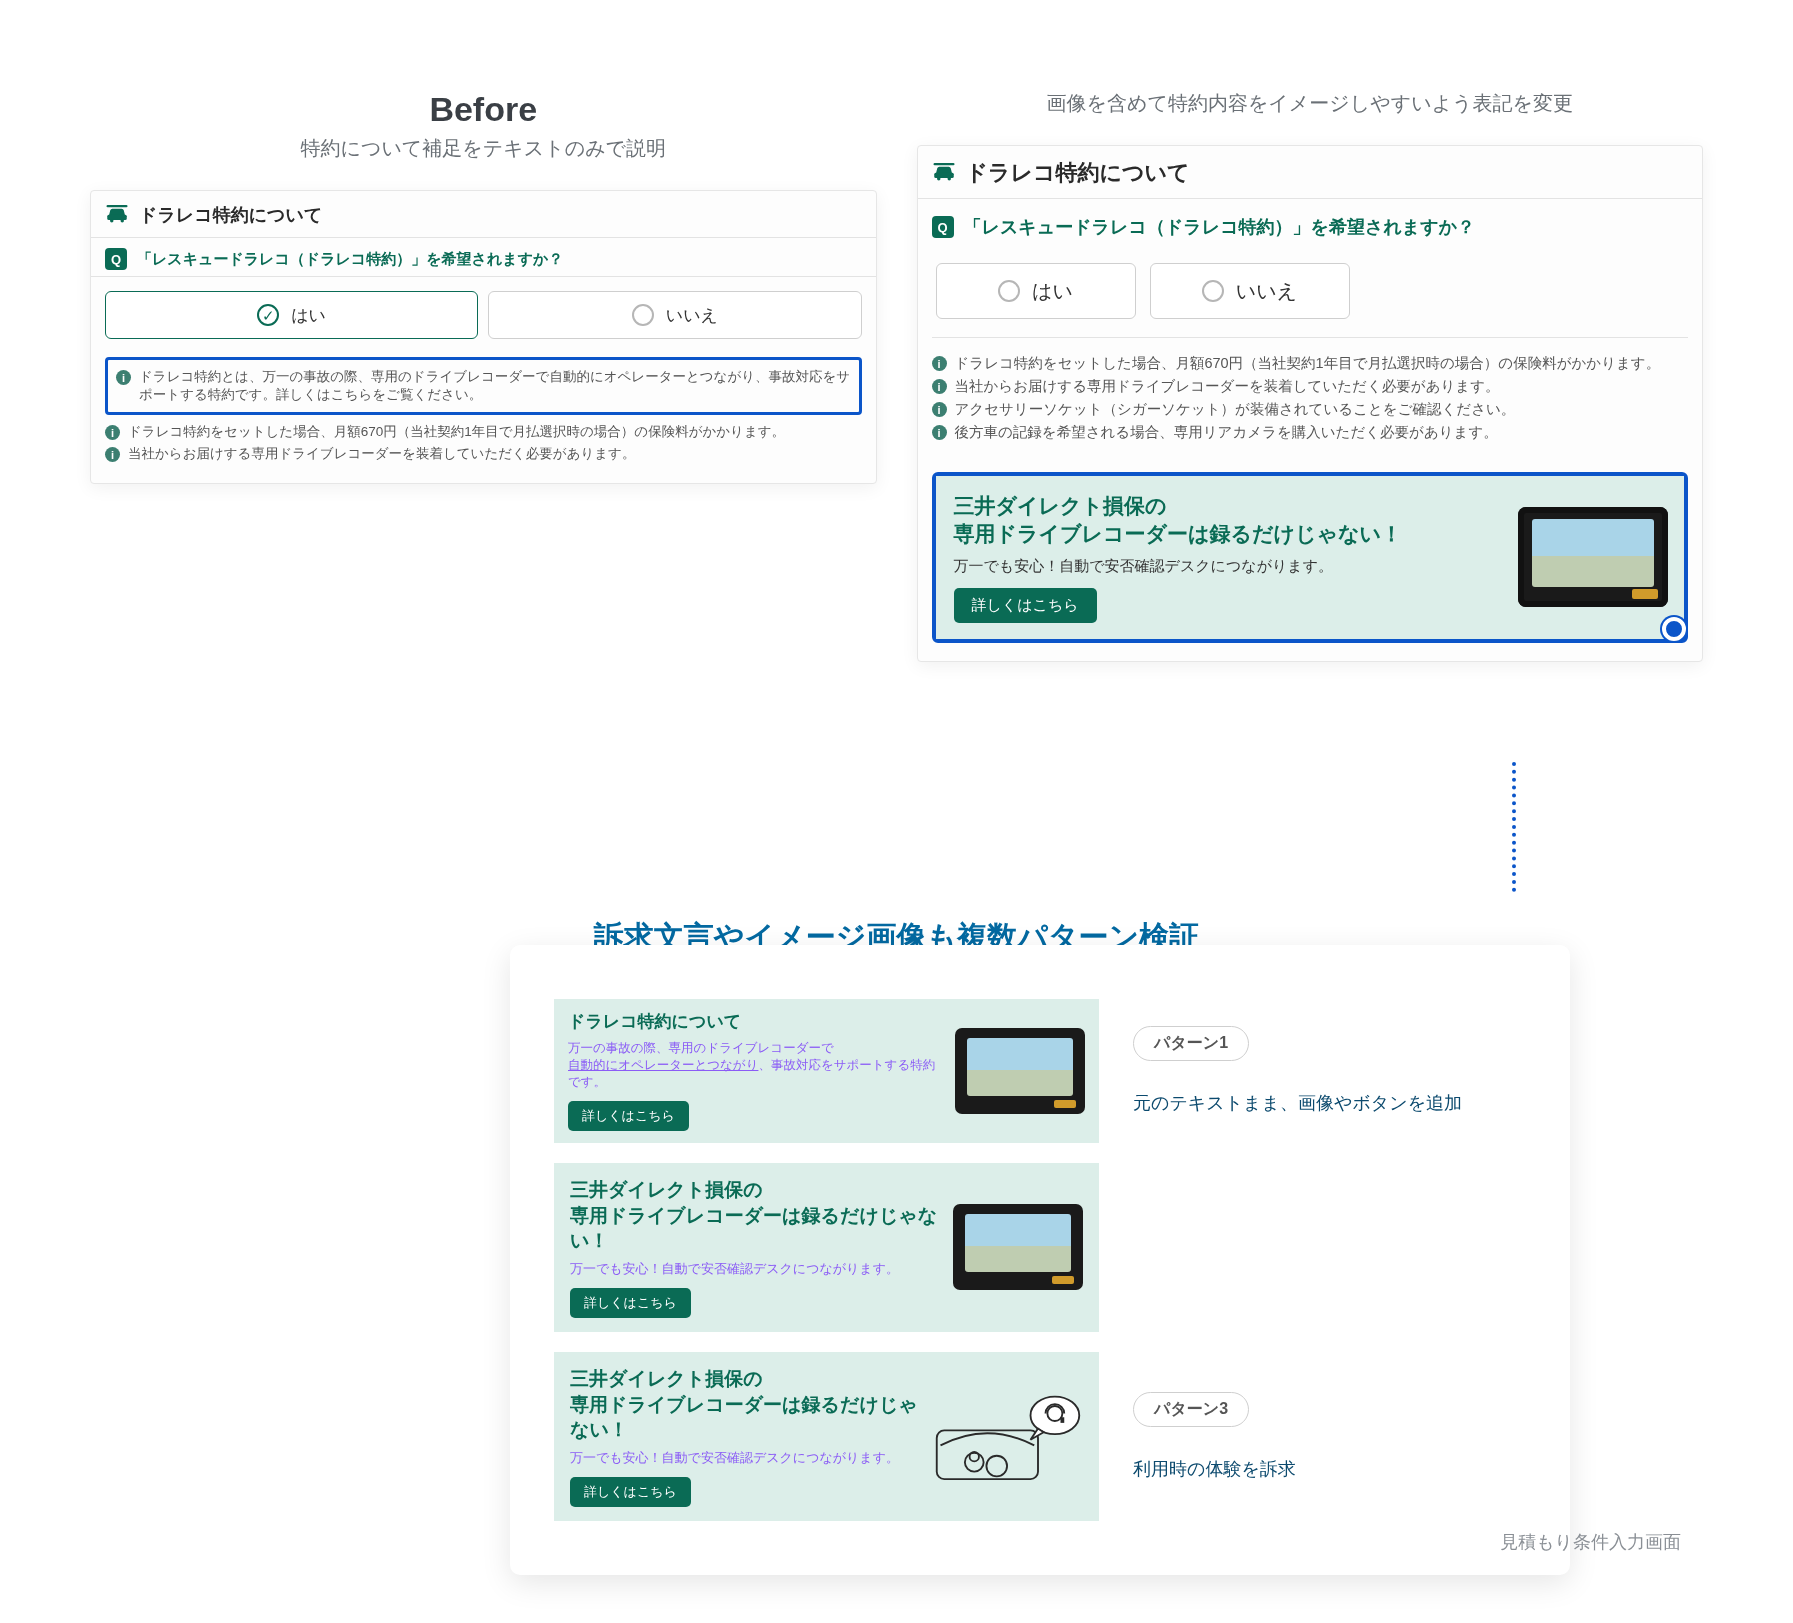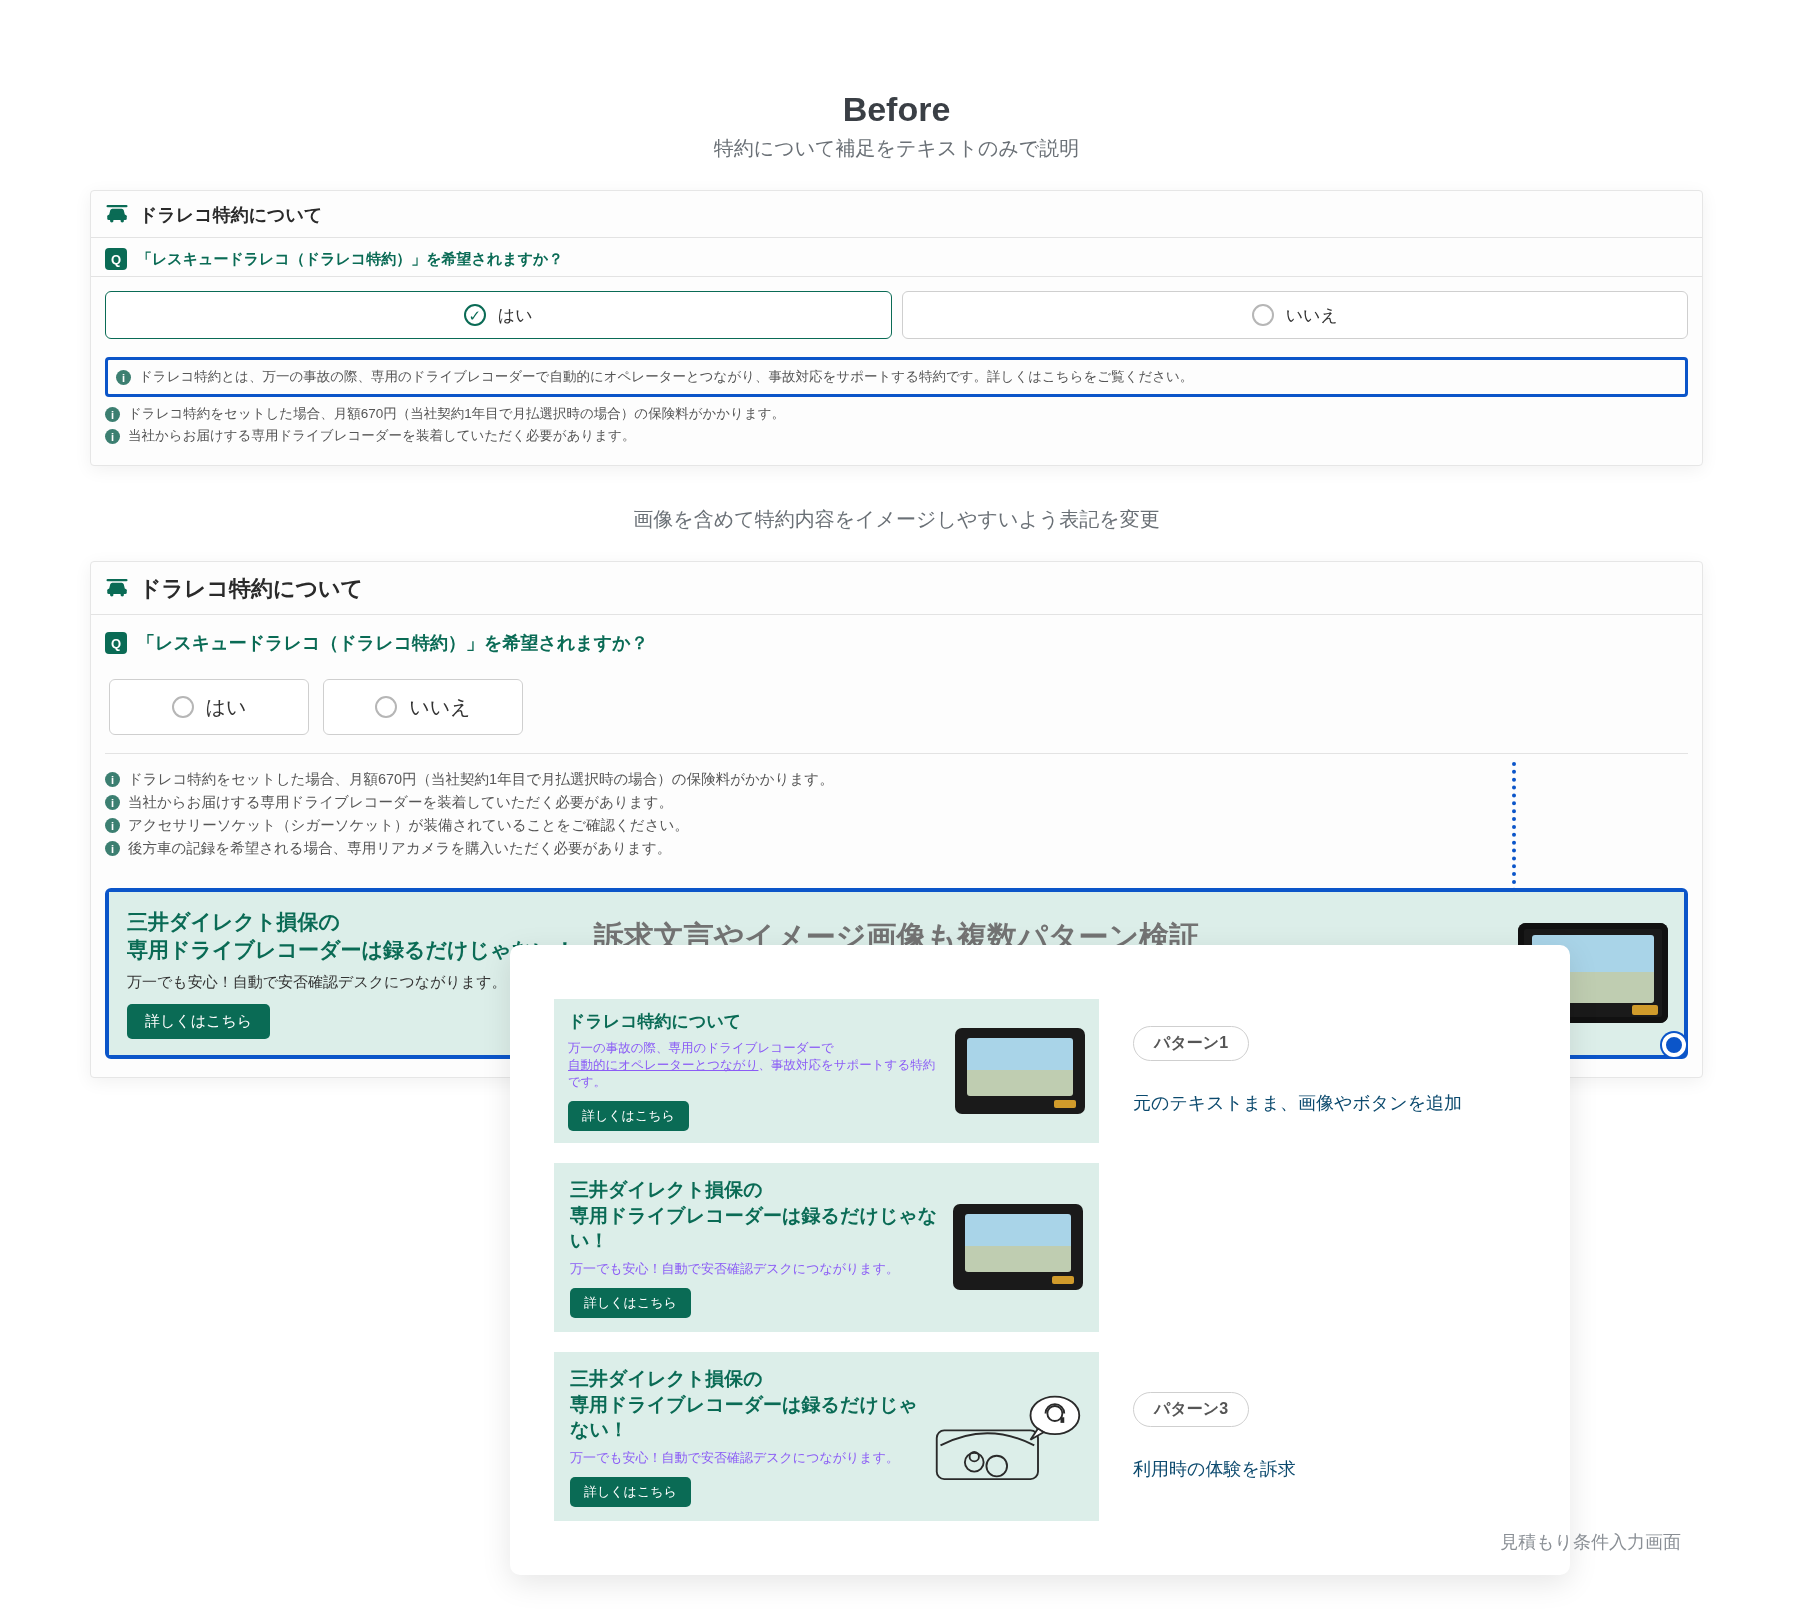--- a/index.html
+++ b/index.html
@@ -9,21 +9,20 @@
     background: #fff;
     color: #333;
     width: 1793px;
     height: 1623px;
     position: relative;
   }
   .cols {
     display: flex;
     gap: 40px;
     padding: 90px 90px 0 90px;
-    flex-direction: column;
   }
   .col { flex: 1 1 0; }
   .col-title { text-align:center; font-size: 34px; font-weight:700; color:#3a3f45; margin:0 0 6px;}
   .col-sub   { text-align:center; font-size: 20px; color:#6a7076; margin:0 0 28px;}
   .panel {
     background:#fdfdfd; border:1px solid #e6e6e6; border-radius:4px;
     box-shadow:0 4px 18px rgba(0,0,0,.06); padding:0; overflow:hidden;
   }
   .panel-header { display:flex; align-items:center; gap:10px; padding:12px 14px 10px; border-bottom:1px solid #e3e3e3; }
   .car-icon { width:24px; height:20px; }
@@ -94,21 +93,21 @@
 
   
   .connector{
     position:absolute; top:762px; left:1512px; width:0; height:130px;
     border-right:4px dotted #0b55c9;
   }
 
   
   .lower-title{
     position:absolute; top:892px; left:0; right:0; text-align:center;
-    font-size:30px; font-weight:700; color:#737373;
+    font-size:30px; font-weight:700; color:#0369a1;
   }
   .lower-panel{
     position:absolute; top:945px; left:510px; width:1060px; background:#fff;
     border-radius:10px; box-shadow:0 8px 30px rgba(0,0,0,.10); padding:34px 44px;
   }
   .pat-row{ display:flex; align-items:center; gap:34px; margin:20px 0; }
   .pat-banner{
     flex:0 0 545px; background:#dceee9; padding:14px 16px; display:flex; gap:14px; align-items:center;
   }
   .pat-banner .txt{ flex:1 1 auto; }

